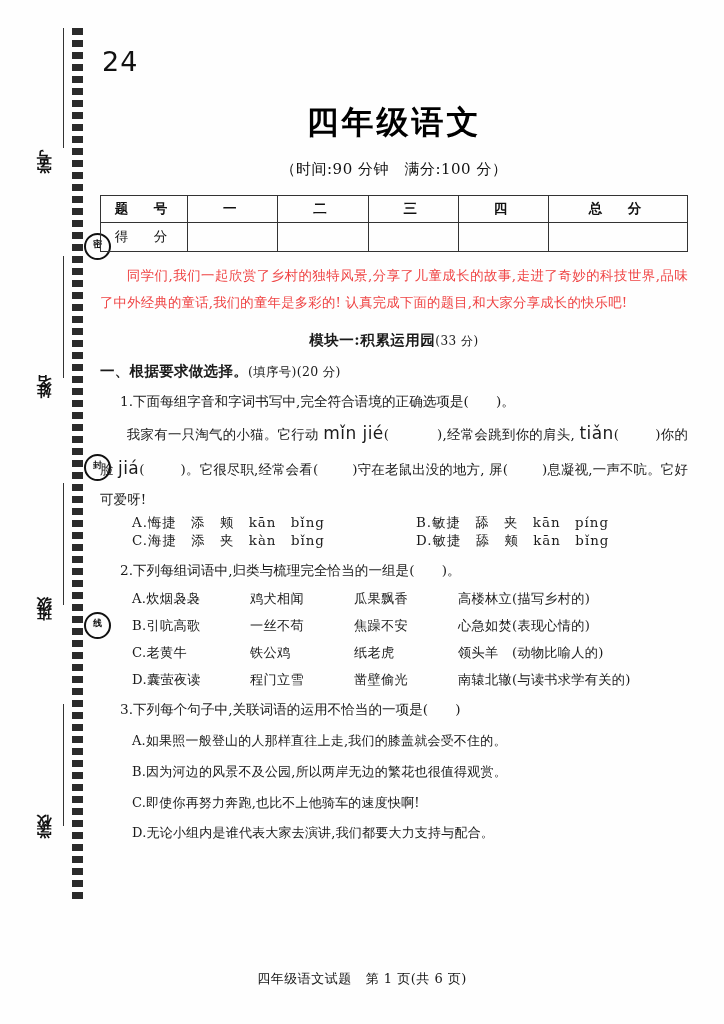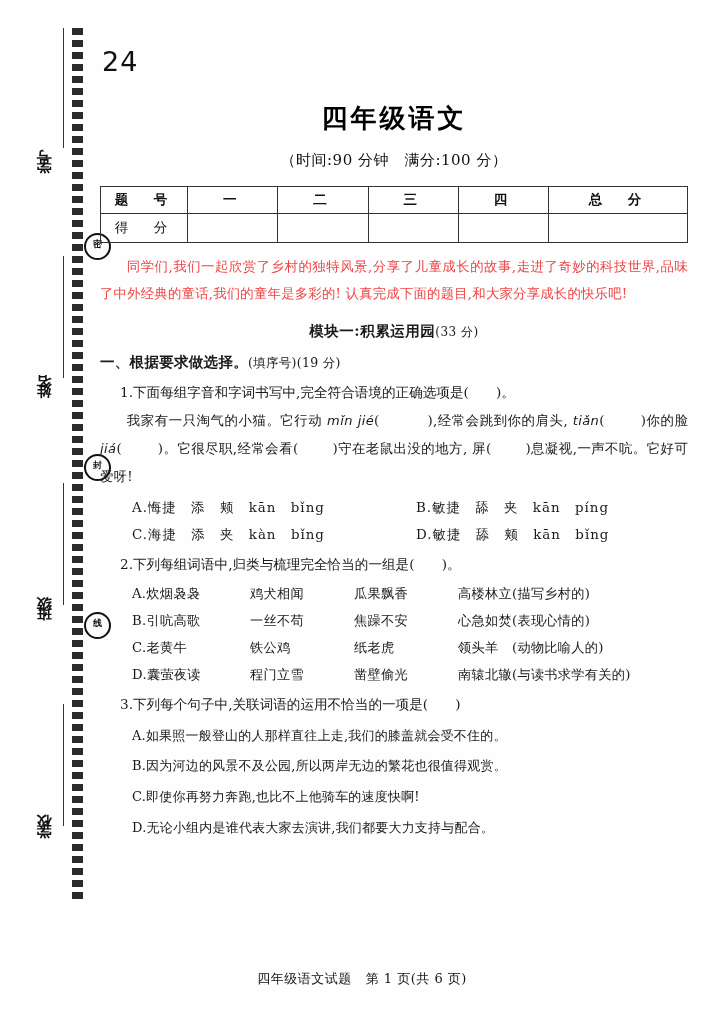--- a/index.html
+++ b/index.html
@@ -101,21 +101,21 @@
     color: #111;
     line-height: 1;
     margin: 18px 0 0 2px;
     letter-spacing: 1px;
   }
 
   .doc-title {
     text-align: center;
     font-family: "DejaVu Serif", "Liberation Serif", serif;
     font-weight: bold;
-    font-size: 26px;
+    font-size: 32px;
     letter-spacing: 3px;
     margin-top: 26px;
     color: #000;
   }
   .doc-sub {
     text-align: center;
     font-size: 15px;
     margin-top: 15px;
     letter-spacing: 0.5px;
     color: #111;
@@ -189,29 +189,27 @@
   .passage {
     font-size: 13.4px;
     line-height: 2.05;
     margin-top: 4px;
     text-indent: 2em;
     text-align: justify;
     letter-spacing: 0.2px;
   }
   .py {
     font-family: "DejaVu Sans", "Liberation Sans", sans-serif;
-    font-size: 13px;
+    font-size: 17px;
     letter-spacing: 0.4px;
-    font-style: italic;
   }
   .blank { display: inline-block; min-width: 48px; }
   .opt-grid2 {
     display: flex;
     padding-left: 32px;
-    margin-top: 9px;
     font-size: 13.4px;
     gap: 12px;
   }
   .opt-grid2 > div { width: 50%; letter-spacing: 1px; }
 
   .opt-cols {
     display: flex;
     padding-left: 32px;
     margin-top: 9px;
     font-size: 13.2px;
@@ -304,21 +302,21 @@
     </tbody>
       </table>
 
     <div class="intro">同学们,我们一起欣赏了乡村的独特风景,分享了儿童成长的故事,走进了奇妙的科技世界,品味了中外经典的童话,我们的童年是多彩的! 认真完成下面的题目,和大家分享成长的快乐吧!</div>
 
     <div class="module-head">
       <span>模块一:积累运用园</span><span class="pts">(33 分)</span>
     </div>
 
     <div class="section-head">
-      <span>一、根据要求做选择。</span><span class="note">(填序号)(19 分)</span>
+      <span>一、根据要求做选择。</span><span class="note">(填序号)(20 分)</span>
     </div>
 
     <div class="q-stem">
       <span>1.</span><span>下面每组字音和字词书写中,完全符合语境的正确选项是(　　)。</span>
     </div>
 
     <div class="passage">
       <span>我家有一只淘气的小猫。它行动</span>
       <span class="py">mǐn jié</span>(<span class="blank"></span>)<span>,经常会跳到你的肩头,</span>
       <span class="py">tiǎn</span>(<span class="blank" style="min-width:36px"></span><span>)你的脸</span>

